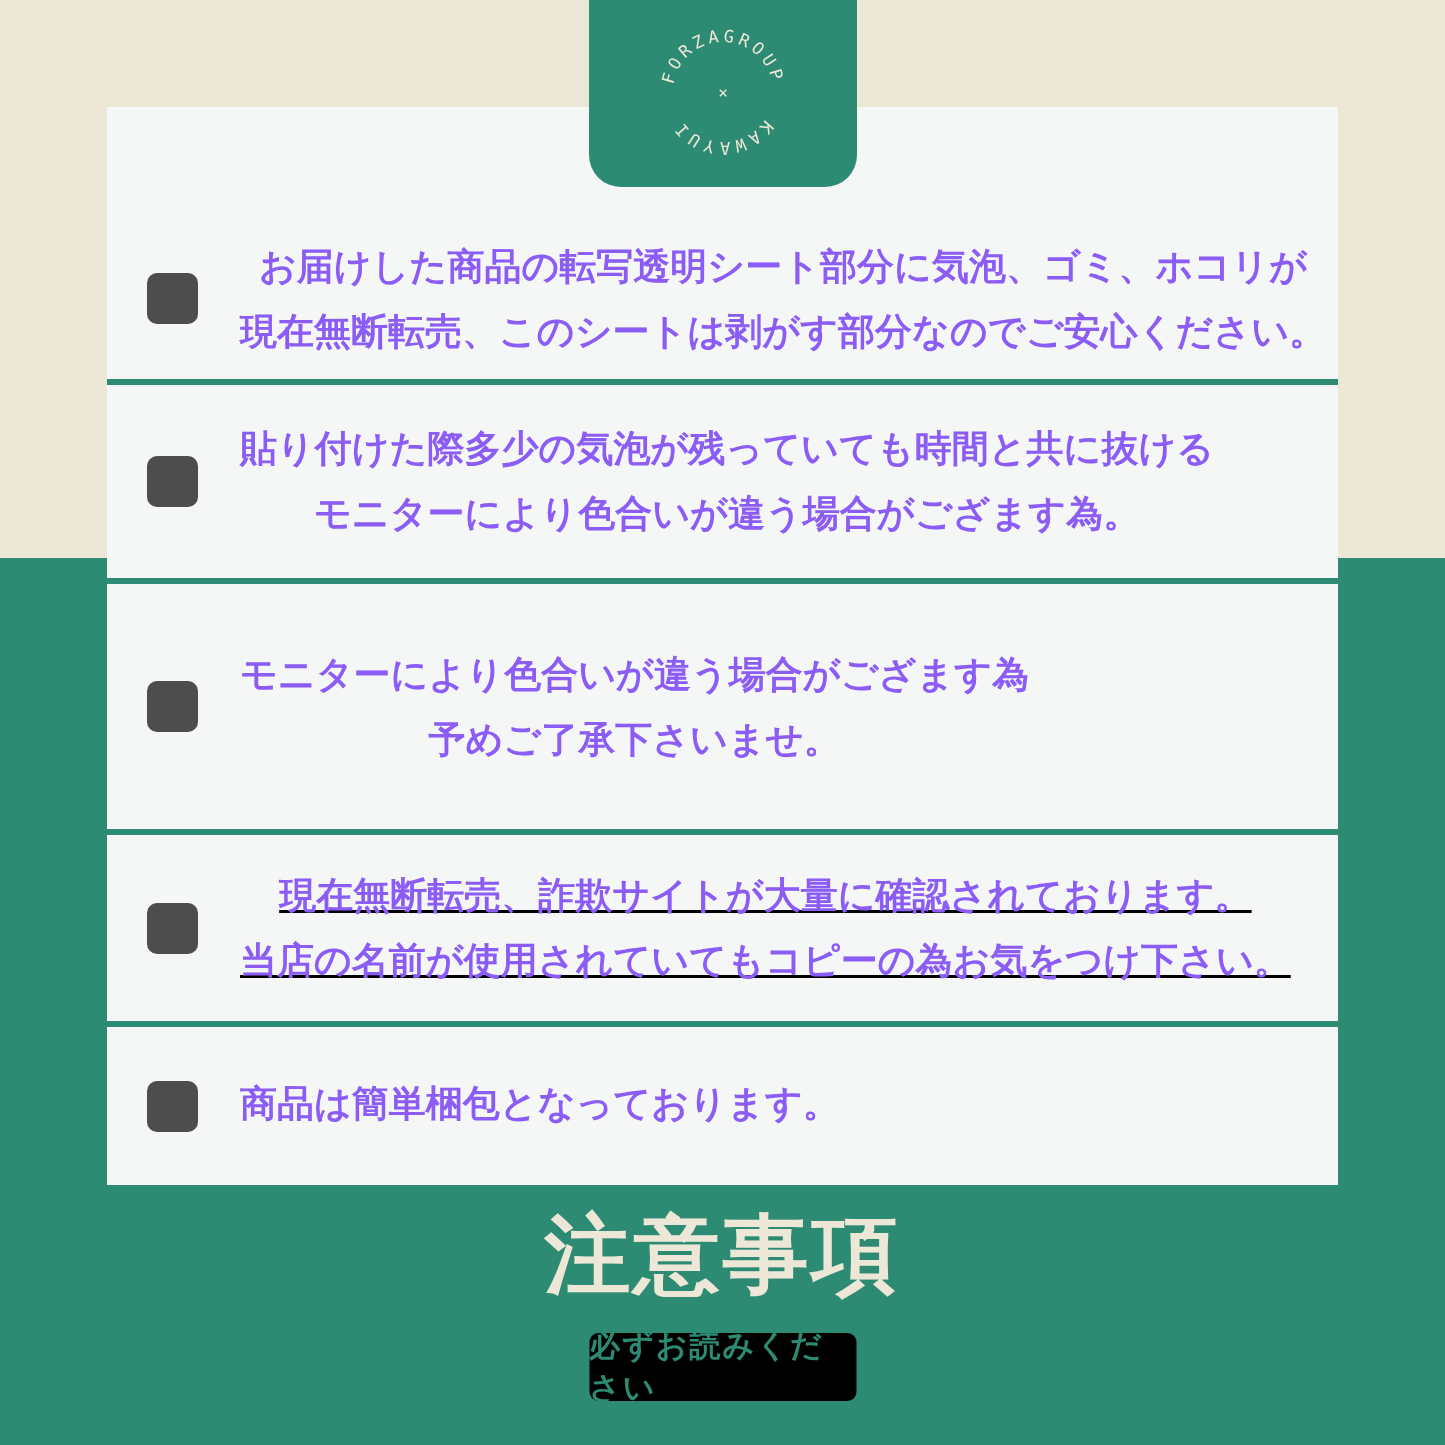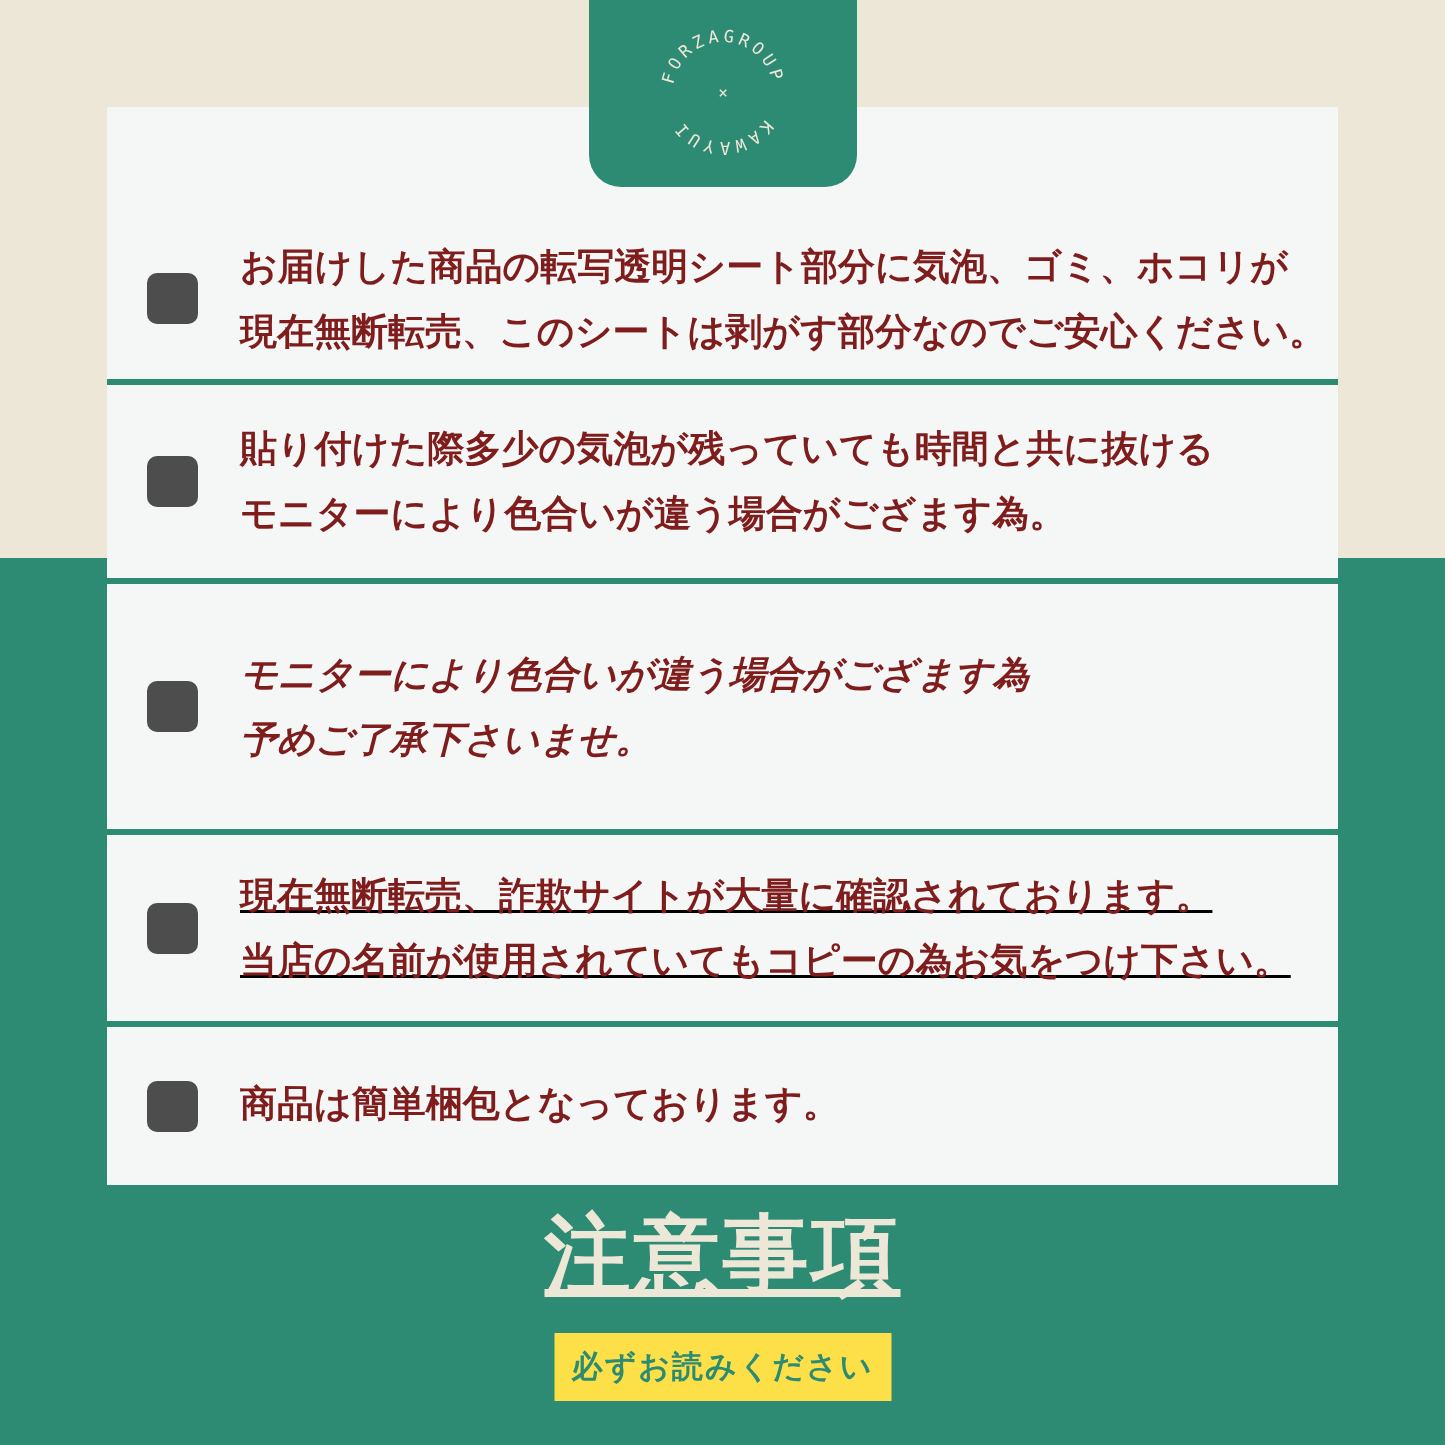--- a/index.html
+++ b/index.html
@@ -19,31 +19,31 @@
   .panel{
     position:absolute;left:107px;top:107px;width:1231px;height:1078px;
     display:flex;flex-direction:column;
   }
   .notice{
     background:#F5F6F6;display:flex;align-items:center;
     padding-left:40px;padding-right:30px;box-sizing:border-box;
   }
   .n1{height:284px;padding-top:112px;}
   .n2{height:208px;}
-  .n3{height:264px;font-style:italic;}
+  .n3{height:264px;}
   .n4{height:200px;text-decoration:underline;}
   .n5{height:170px;font-family:Liberation Mono, monospace;}
   .divider{height:6px;background:#2D8B74;flex:0 0 auto;}
   .checkbox{
     flex:0 0 auto;width:51px;height:51px;background:#4D4D4D;
     border-radius:10px;margin-right:42px;
   }
   .notice-text{
-    font-size:37px;line-height:65px;font-weight:700;color:#7f1d1d;
-    letter-spacing:0;white-space:nowrap;
+    font-size:37px;line-height:65px;font-weight:700;color:#8b5cf6;
+    letter-spacing:0;white-space:nowrap;text-align:center;
   }
 
   
   .tab{
     position:absolute;left:589px;top:0;width:268px;height:187px;
     background:#2D8B74;border-radius:0 0 32px 32px;
   }
   .tab svg{display:block;width:268px;height:187px;}
   .logo-arc{
     font-family:"DejaVu Sans Mono",monospace;
@@ -51,27 +51,27 @@
   }
   .logo-x{
     font-family:"DejaVu Sans Mono",monospace;
     font-size:16px;fill:#EDE7D7;
   }
 
   
   .footer-title{
     position:absolute;left:0;top:1203px;width:100%;
     text-align:center;font-size:86px;font-weight:900;
-    color:#EDE7D7;letter-spacing:3px;line-height:1.2;text-decoration:underline;
+    color:#EDE7D7;letter-spacing:3px;line-height:1.2;
   }
   .footer-badge{
     position:absolute;left:50%;top:1333px;transform:translateX(-50%);
-    width:337px;height:68px;background:#fde047;
+    width:267px;height:68px;background:#000000;
     display:flex;align-items:center;justify-content:center;
-    font-size:31px;font-weight:700;color:#2D8B74;letter-spacing:2px;
+    font-size:31px;font-weight:700;color:#2D8B74;letter-spacing:2px;border-radius:9px;
   }
 </style>
 </head>
 <body>
 
 <div class="canvas">
 
   <div class="bg-top"></div>
   <div class="bg-bottom"></div>
 

